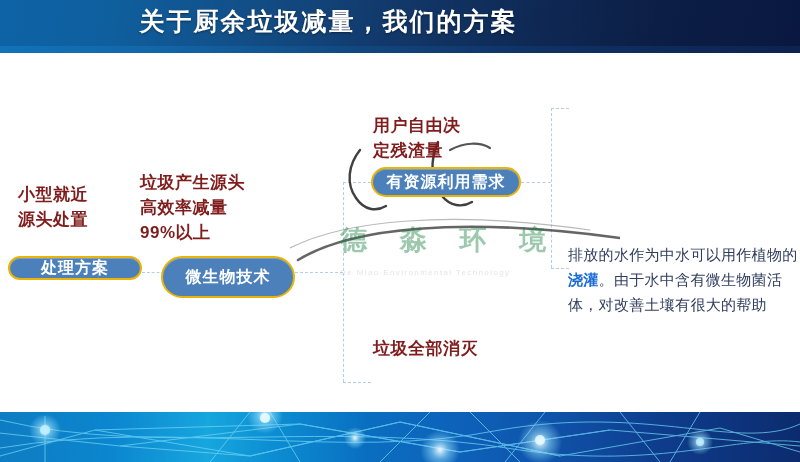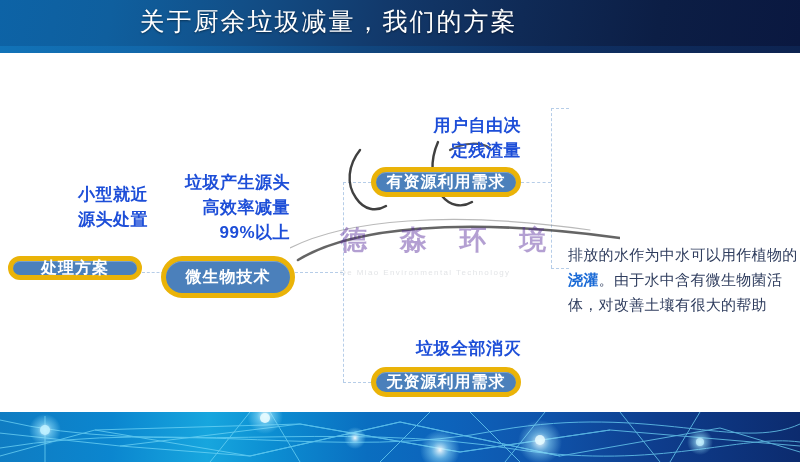--- a/index.html
+++ b/index.html
@@ -46,21 +46,21 @@
         #11477f 45%,
         #0f3164 68%,
         #0d2350 100%);
   }
   #header-title {
     position: absolute;
     left: 0; top: 5px;
     width: 657px;
     text-align: center;
     font-size: 25px;
-    font-weight: normal;
+    font-weight: bold;
     letter-spacing: 2px;
     color: #ffffff;
     text-shadow: 0 1px 2px rgba(0,0,0,.45);
     white-space: nowrap;
   }
 
   
   #footer-band {
     position: absolute;
     left: 0; top: 412px;
@@ -84,21 +84,21 @@
   #watermark {
     position: absolute;
     left: 340px; top: 222px;
     width: 240px; height: 58px;
     pointer-events: none;
     opacity: .42;
   }
   #wm-cn {
     font-size: 27px;
     letter-spacing: 13px;
-    color: #4c1d95;
+    color: #15803d;
     font-weight: bold;
     white-space: nowrap;
     font-family: "Liberation Serif", "DejaVu Serif", serif;
   }
   #wm-en {
     margin-top: 10px;
     font-size: 8px;
     letter-spacing: 1.4px;
     color: #b9bec4;
     white-space: nowrap;
@@ -122,38 +122,38 @@
     border-left: 1px dashed #b6cde8;
   }
 
   
   .pill {
     position: absolute;
     display: flex;
     align-items: center;
     justify-content: center;
     background: #4b80bb;
-    border: 5px solid #eab308;
+    border: 2px solid #eab308;
     border-radius: 22px;
     color: #ffffff;
     font-size: 16px;
     font-weight: bold;
     letter-spacing: 1px;
     white-space: nowrap;
     box-shadow: inset 0 1px 0 rgba(255,255,255,.25);
   }
 
   
   .blue-label {
     position: absolute;
-    color: #1d4ed8;
+    color: #7f1d1d;
     font-size: 17px;
     font-weight: bold;
     line-height: 25px;
-    text-align: right;
+    text-align: left;
     letter-spacing: .5px;
     white-space: pre-line;
   }
 
   
   .body-text {
     position: absolute;
     color: #2f3d5e;
     font-size: 15px;
     line-height: 25px;
@@ -208,21 +208,20 @@
   <div class="blue-label" style="left:140px; top:170px; width:150px;">垃圾产生源头
 高效率减量
 99%以上</div>
   <div class="pill" style="left:161px; top:256px; width:134px; height:42px;">微生物技术</div>
 
   <div class="blue-label" style="left:373px; top:113px; width:148px;">用户自由决
 定残渣量</div>
   <div class="pill" style="left:371px; top:167px; width:150px; height:30px;">有资源利用需求</div>
 
   <div class="blue-label" style="left:373px; top:336px; width:148px;">垃圾全部消灭</div>
-  <div class="pill" style="left:371px; top:367px; width:150px; height:30px;">无资源利用需求</div>
 
 
   <div class="body-text" style="left:568px; top:196px;margin-top:46px;">
     <span>排放的水作为中水可以用作植物的</span><span class="hi">浇灌</span><span>。由于水中含有微生物菌活体，对改善土壤有很大的帮助</span>
   </div>
 
   <div id="footer-band">
     <svg width="800" height="50" viewBox="0 0 800 50">
       <defs>
         <radialGradient id="glow" cx="50%" cy="50%" r="50%">

